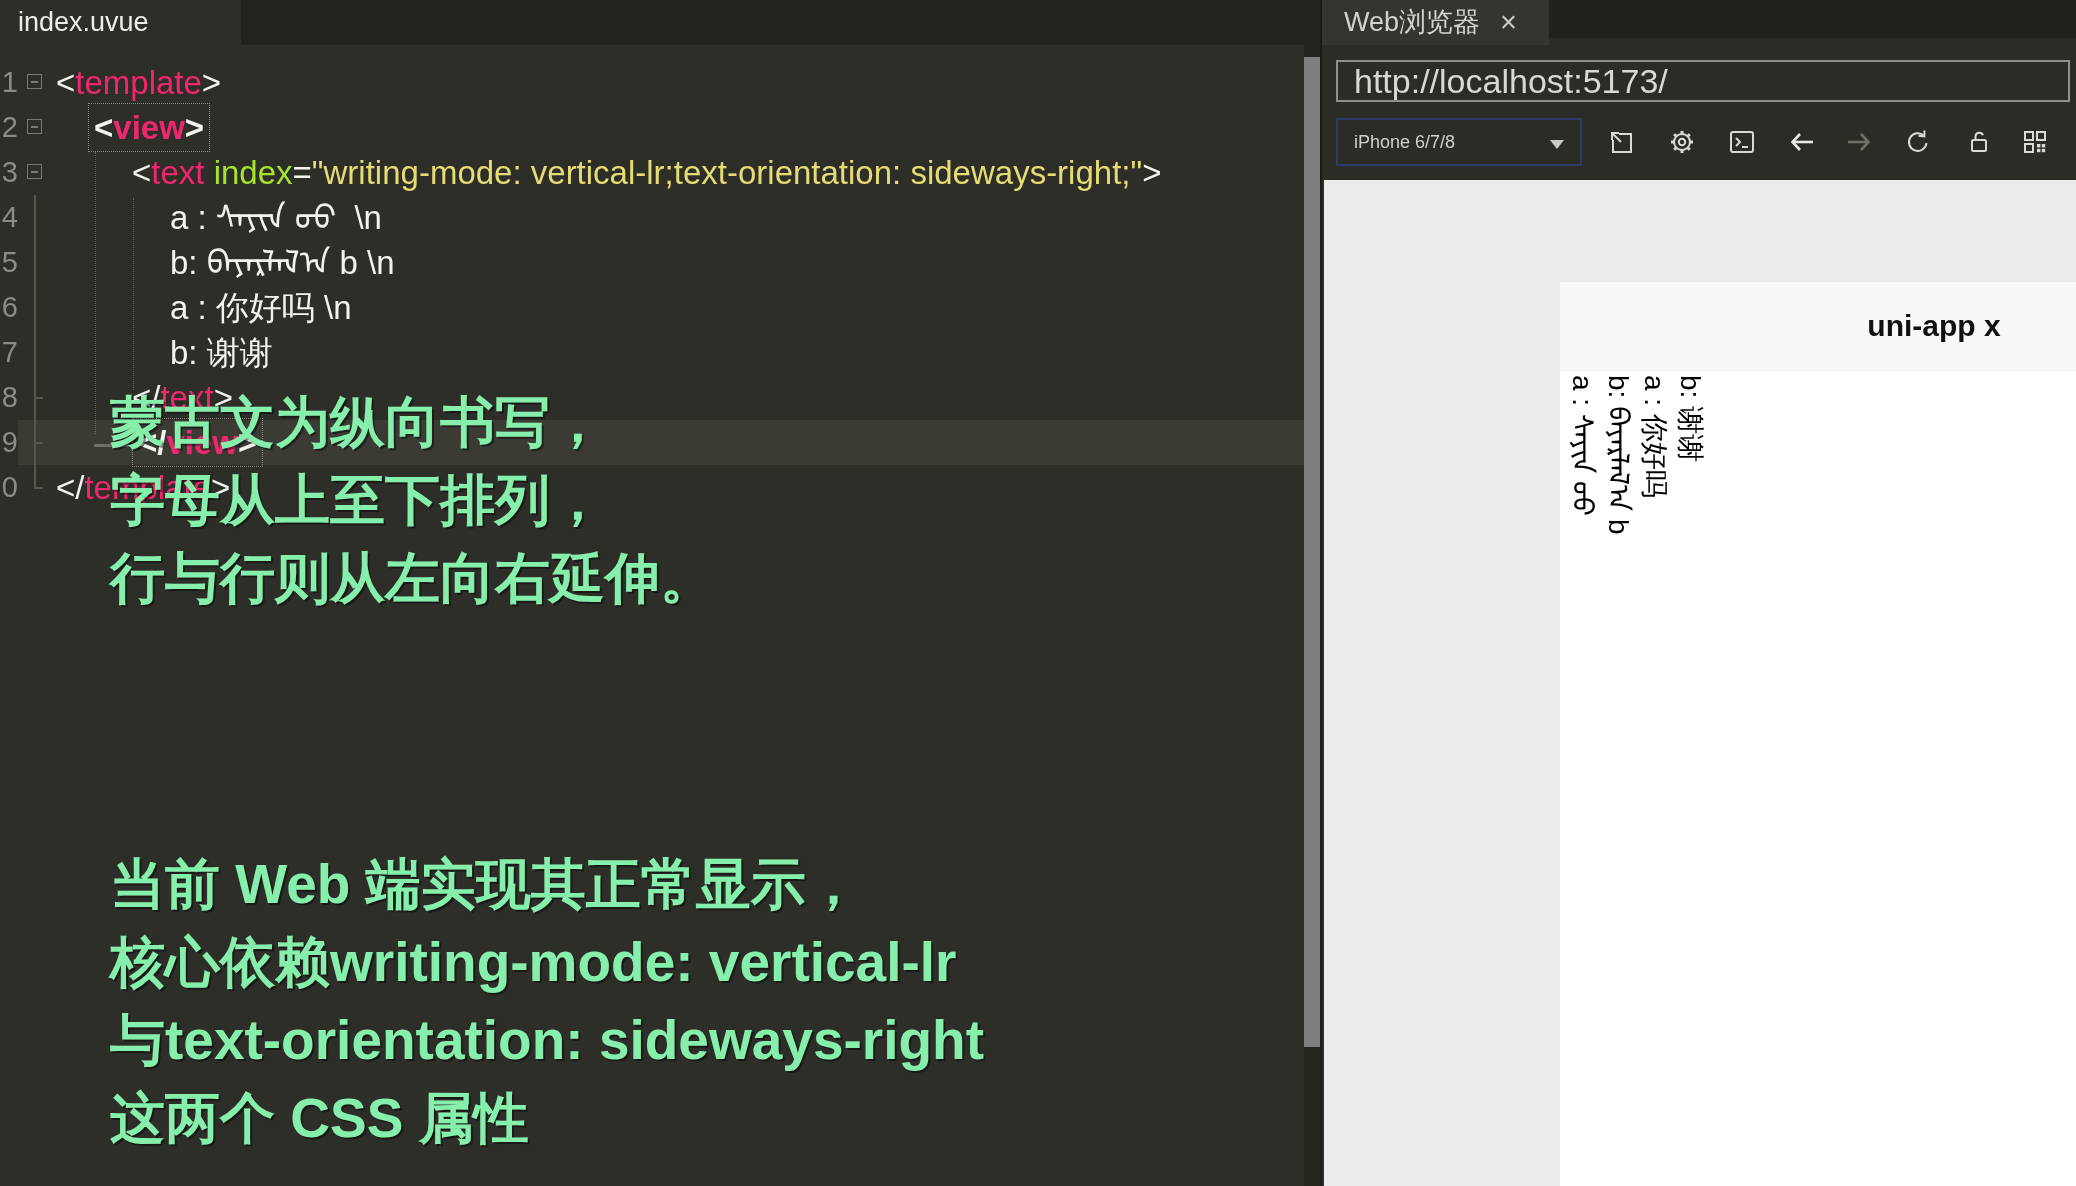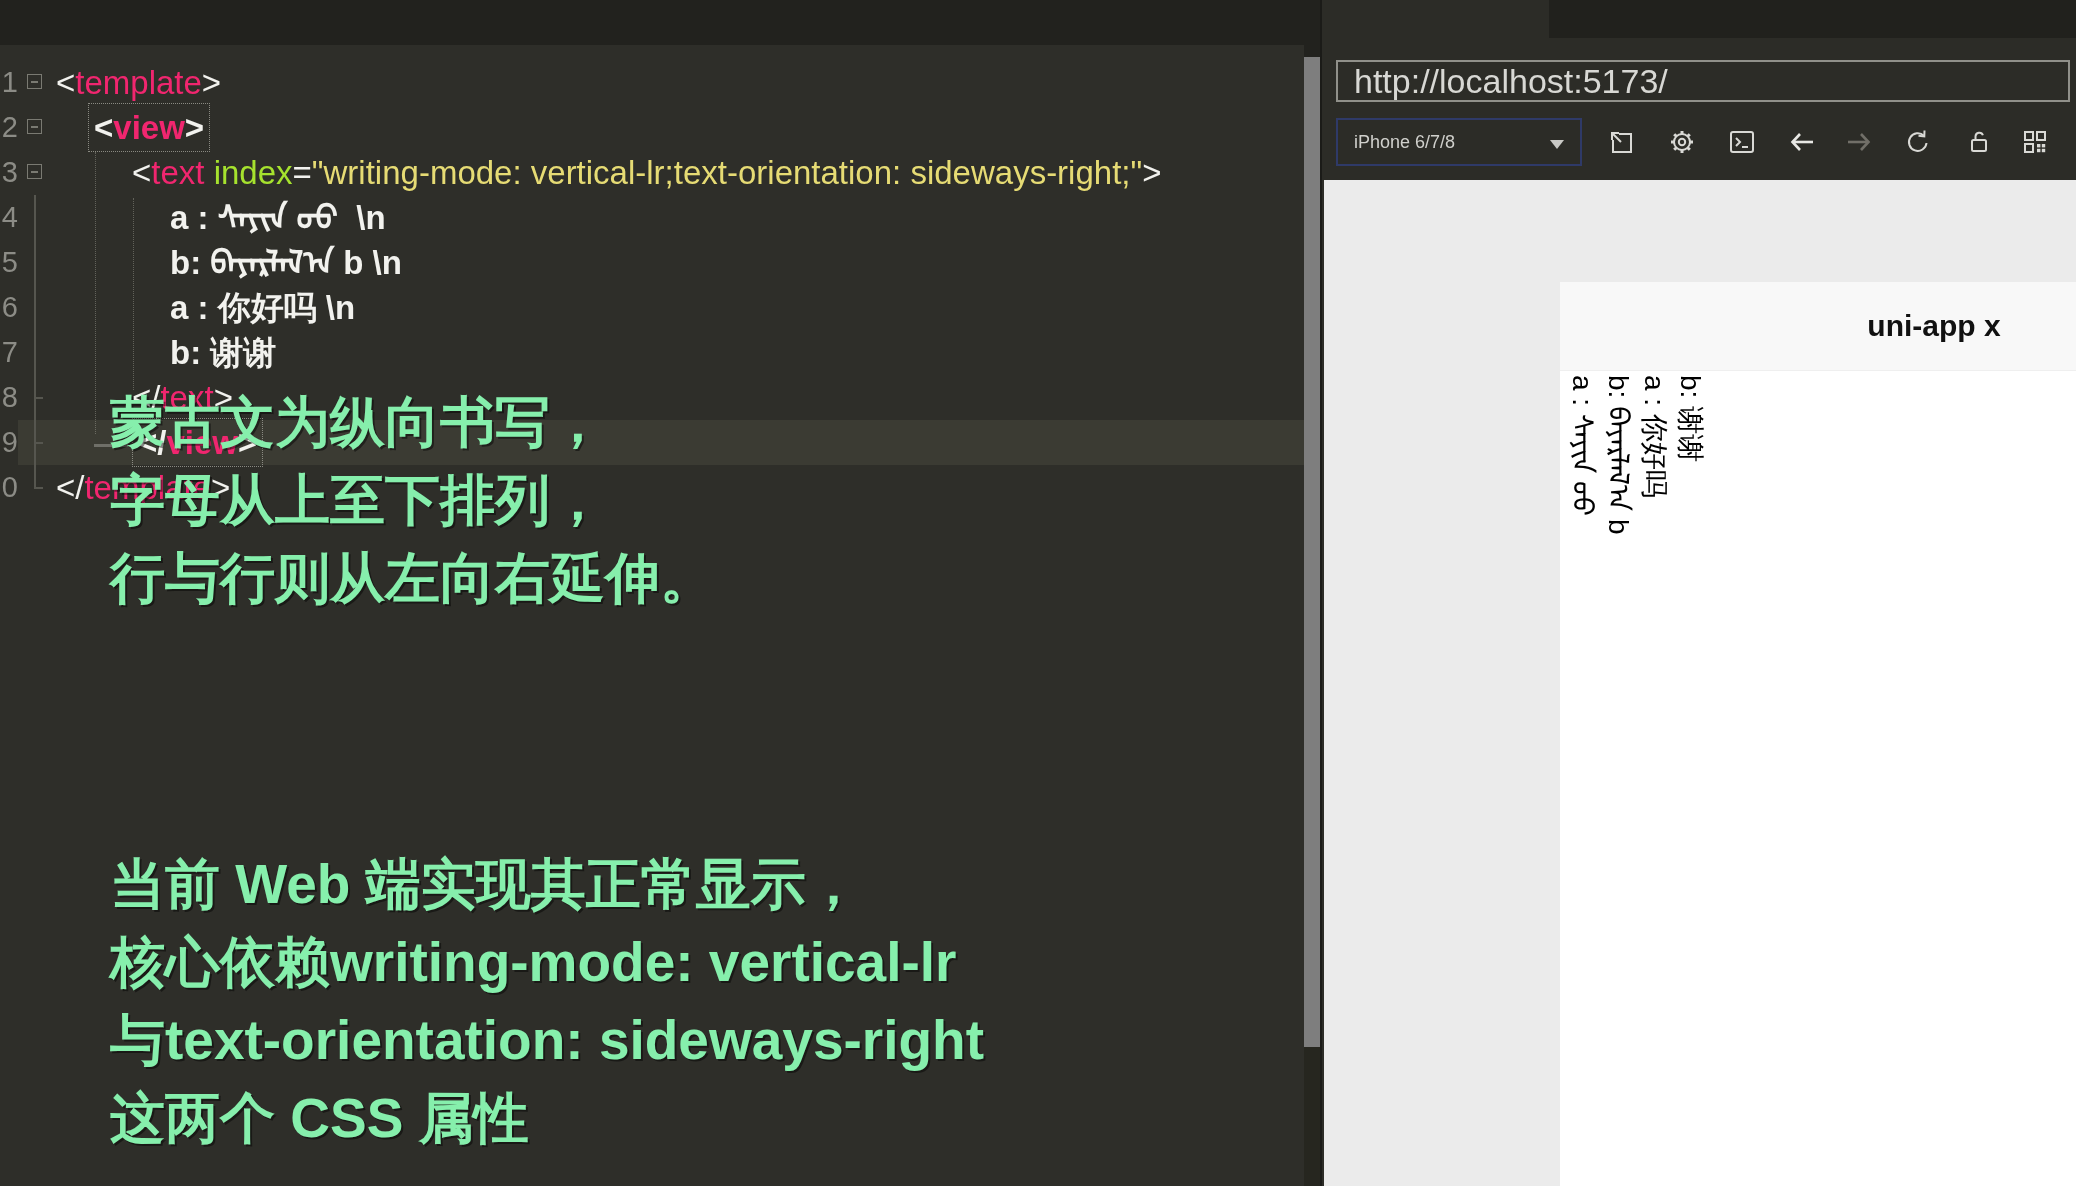--- a/index.html
+++ b/index.html
@@ -23,21 +23,21 @@
      border:1.5px solid #7A7A72;box-sizing:border-box;}
   .fold.minus::after{content:"";position:absolute;left:13px;top:21px;width:7px;height:1.5px;background:#7A7A72;}
   .fold.line::before,.fold.tick::before{content:"";position:absolute;left:16px;top:0;bottom:0;width:1.5px;background:#56564F;}
   .fold.end::before{content:"";position:absolute;left:16px;top:0;height:24px;width:1.5px;background:#56564F;}
   .fold.tick::after,.fold.end::after{content:"";position:absolute;left:16px;top:22px;width:9px;height:1.5px;background:#56564F;}
 
   .tok-p{color:#F2F2EE;}
   .tok-tag{color:#F0266F;}
   .tok-attr{color:#A6E22E;}
   .tok-str{color:#E6DB74;}
-  .tok-txt{color:#F2F2EE;font-weight:bold;}
+  .tok-txt{color:#F2F2EE;}
   .tok-dash{display:inline-block;width:34px;height:3px;background:#6F6F68;vertical-align:middle;margin-right:10px;}
   .tag-box{outline:1px dotted #8A8A82;outline-offset:5px;font-weight:bold;}
 
   .indent-guide{position:absolute;width:0;border-left:1px dotted rgba(235,235,220,0.28);}
   #guide1{left:95px;top:152px;height:282px;}
   #guide2{left:133px;top:198px;height:192px;}
 
   
   .subs{position:absolute;left:110px;color:#86efac;font-weight:bold;font-size:55px;line-height:78px;
         text-shadow:2px 2px 0 rgba(0,0,0,0.45);white-space:nowrap;}
@@ -80,20 +80,23 @@
   .pv-col{position:absolute;top:93px;height:36px;line-height:36px;font-size:28px;color:#000;
      white-space:nowrap;transform-origin:0 0;transform:rotate(90deg);}
 </style>
 </head>
 <body>
 
 <div id="screen">
 
   <div id="editor">
     <div id="tabstrip-left"></div>
+    <div id="tab-active-left">
+      <span>index.uvue</span>
+    </div>
 
     <div id="editor-rows">
         <div class="row">
           <span class="num">1</span>
           <span class="fold minus"></span>
           <span class="code" style="padding-left: 0px;"><span class="tok-p">&lt;</span><span class="tok-tag">template</span><span class="tok-p">&gt;</span></span>
         </div>
         <div class="row">
           <span class="num">2</span>
           <span class="fold minus"></span>
@@ -157,20 +160,24 @@
     </div>
   </div>
 
   <div id="splitter-top"></div>
   <div id="splitter"></div>
   <div id="splitter-void"></div>
 
   <div id="panel">
     <div id="panel-strip"></div>
     <div id="panel-strip-dark"></div>
+    <div id="panel-tab">
+      <span class="lbl">Web浏览器</span>
+      <span class="cls">×</span>
+    </div>
 
     <div id="urlbox">
       <span>http://localhost:5173/</span>
     </div>
 
     <div id="devsel">
       <span>iPhone 6/7/8</span>
       <span class="caret"></span>
     </div>
 

